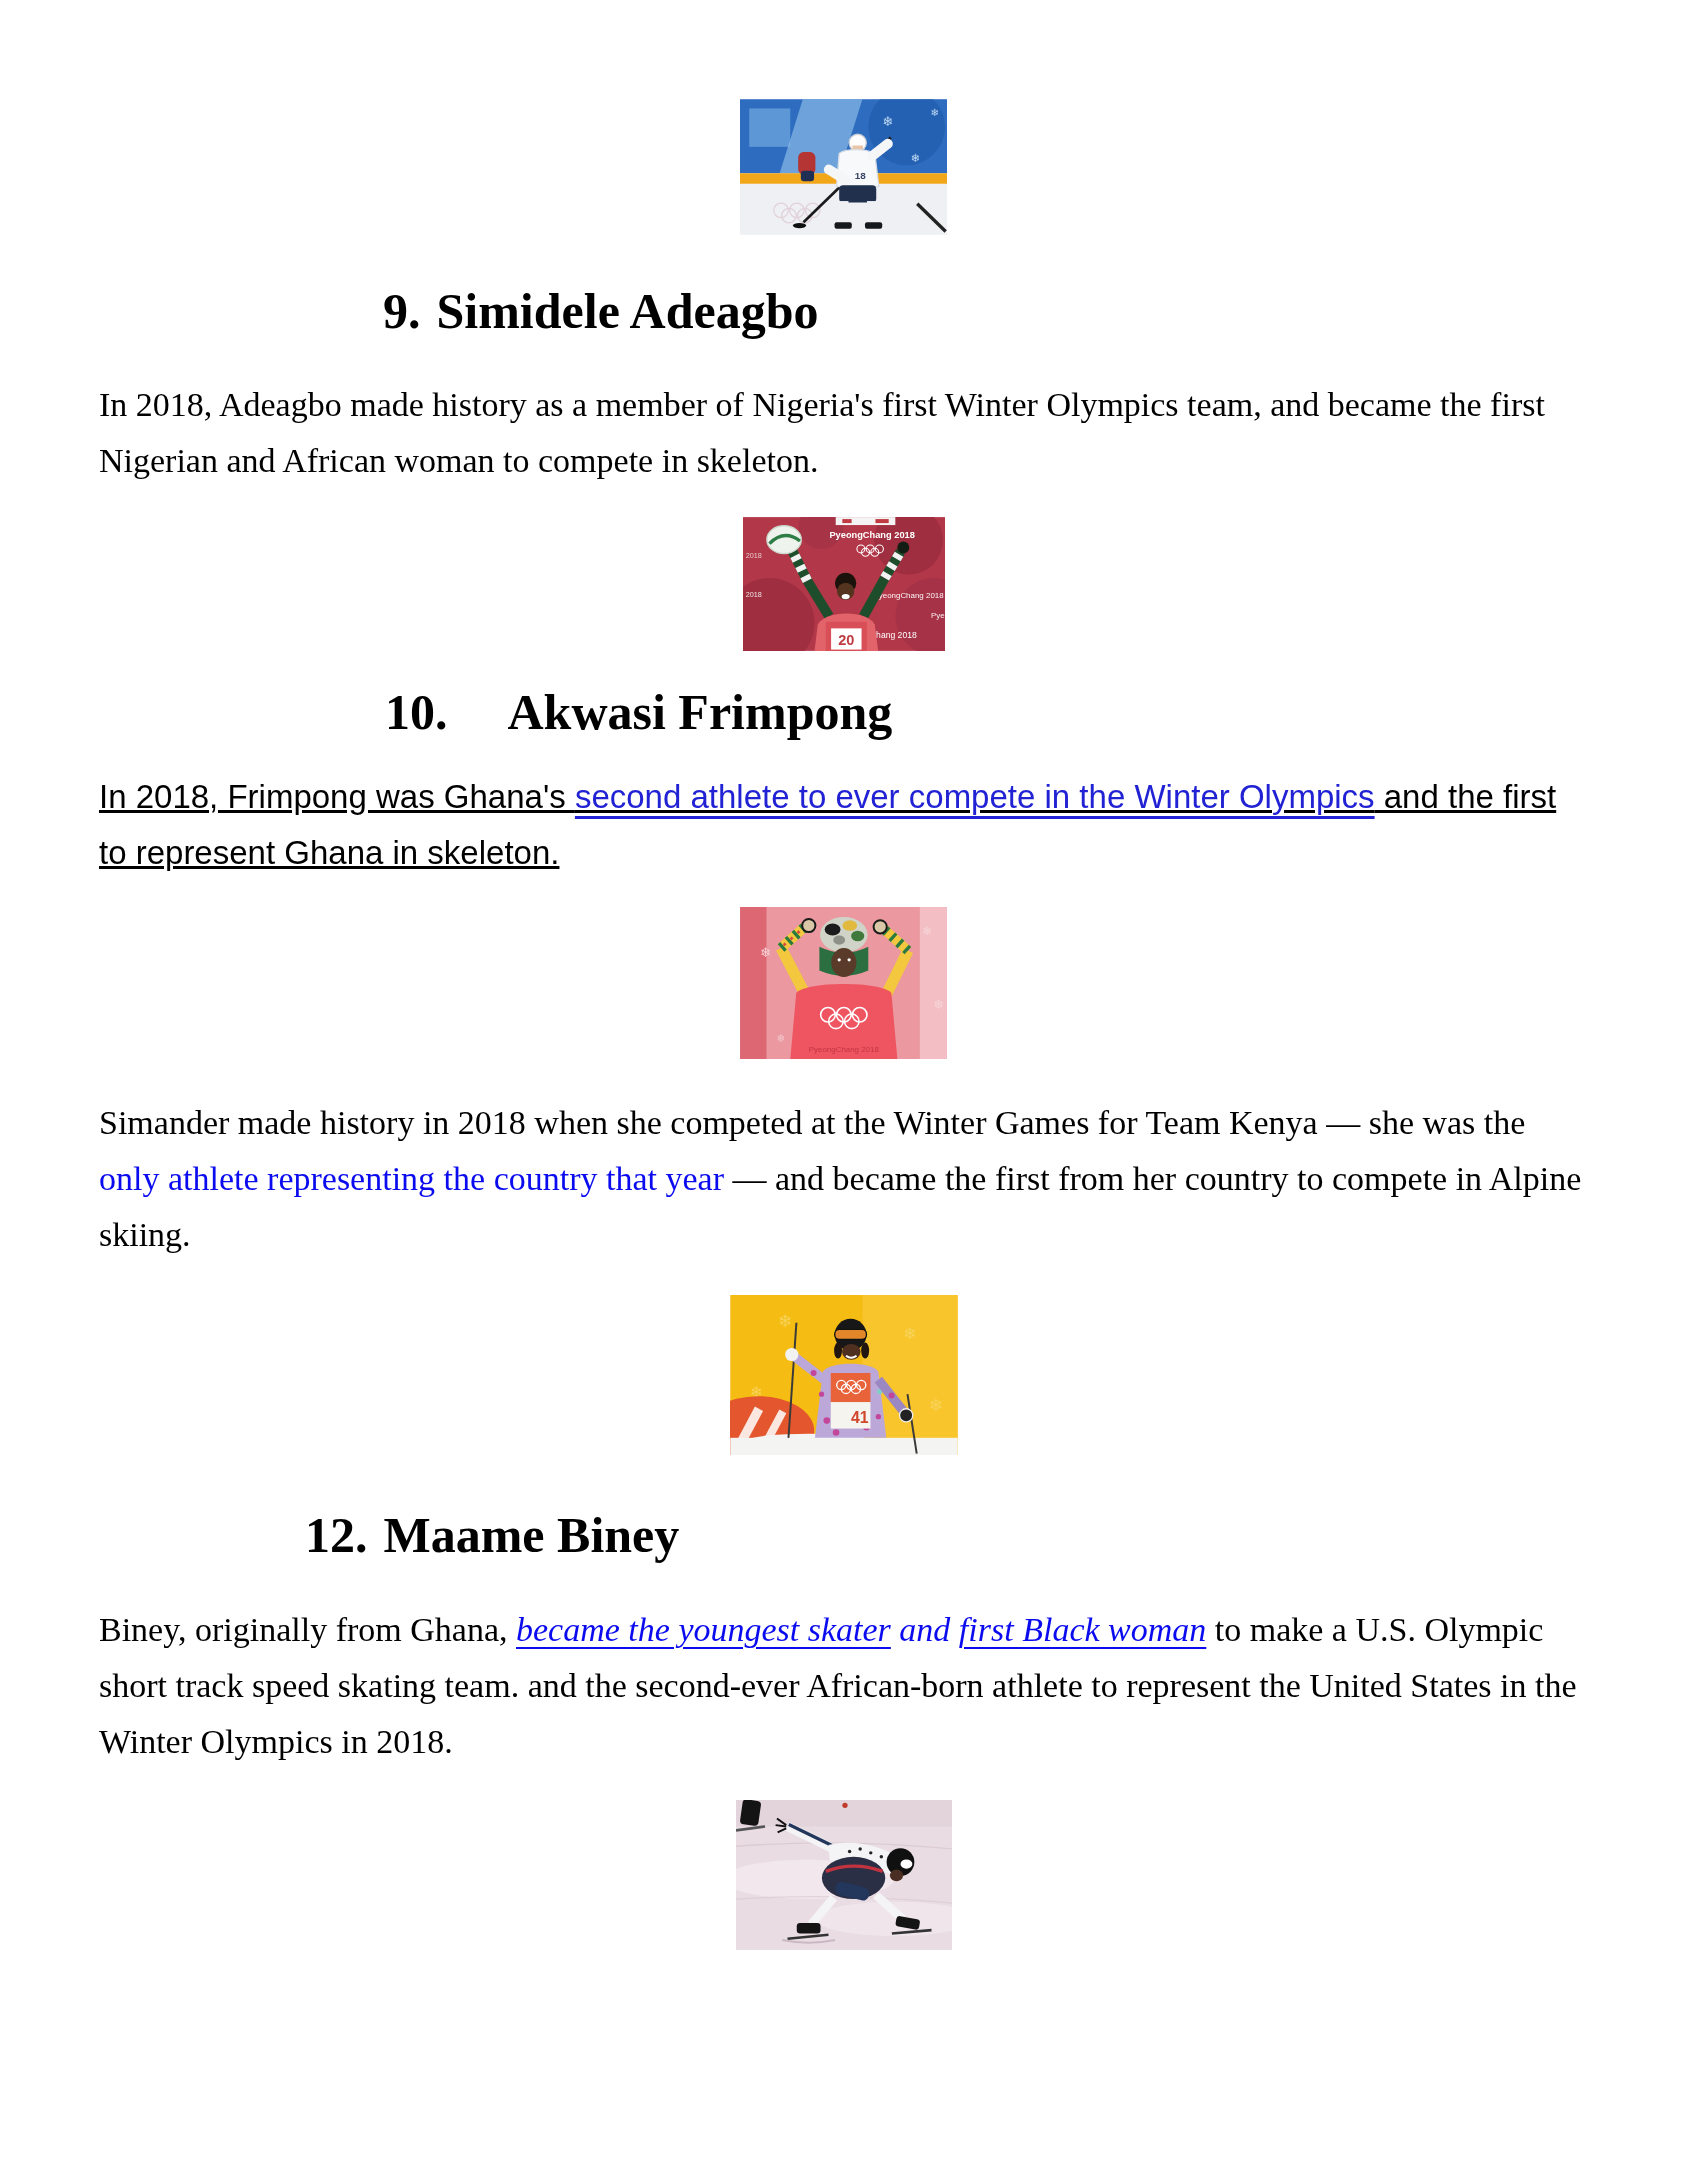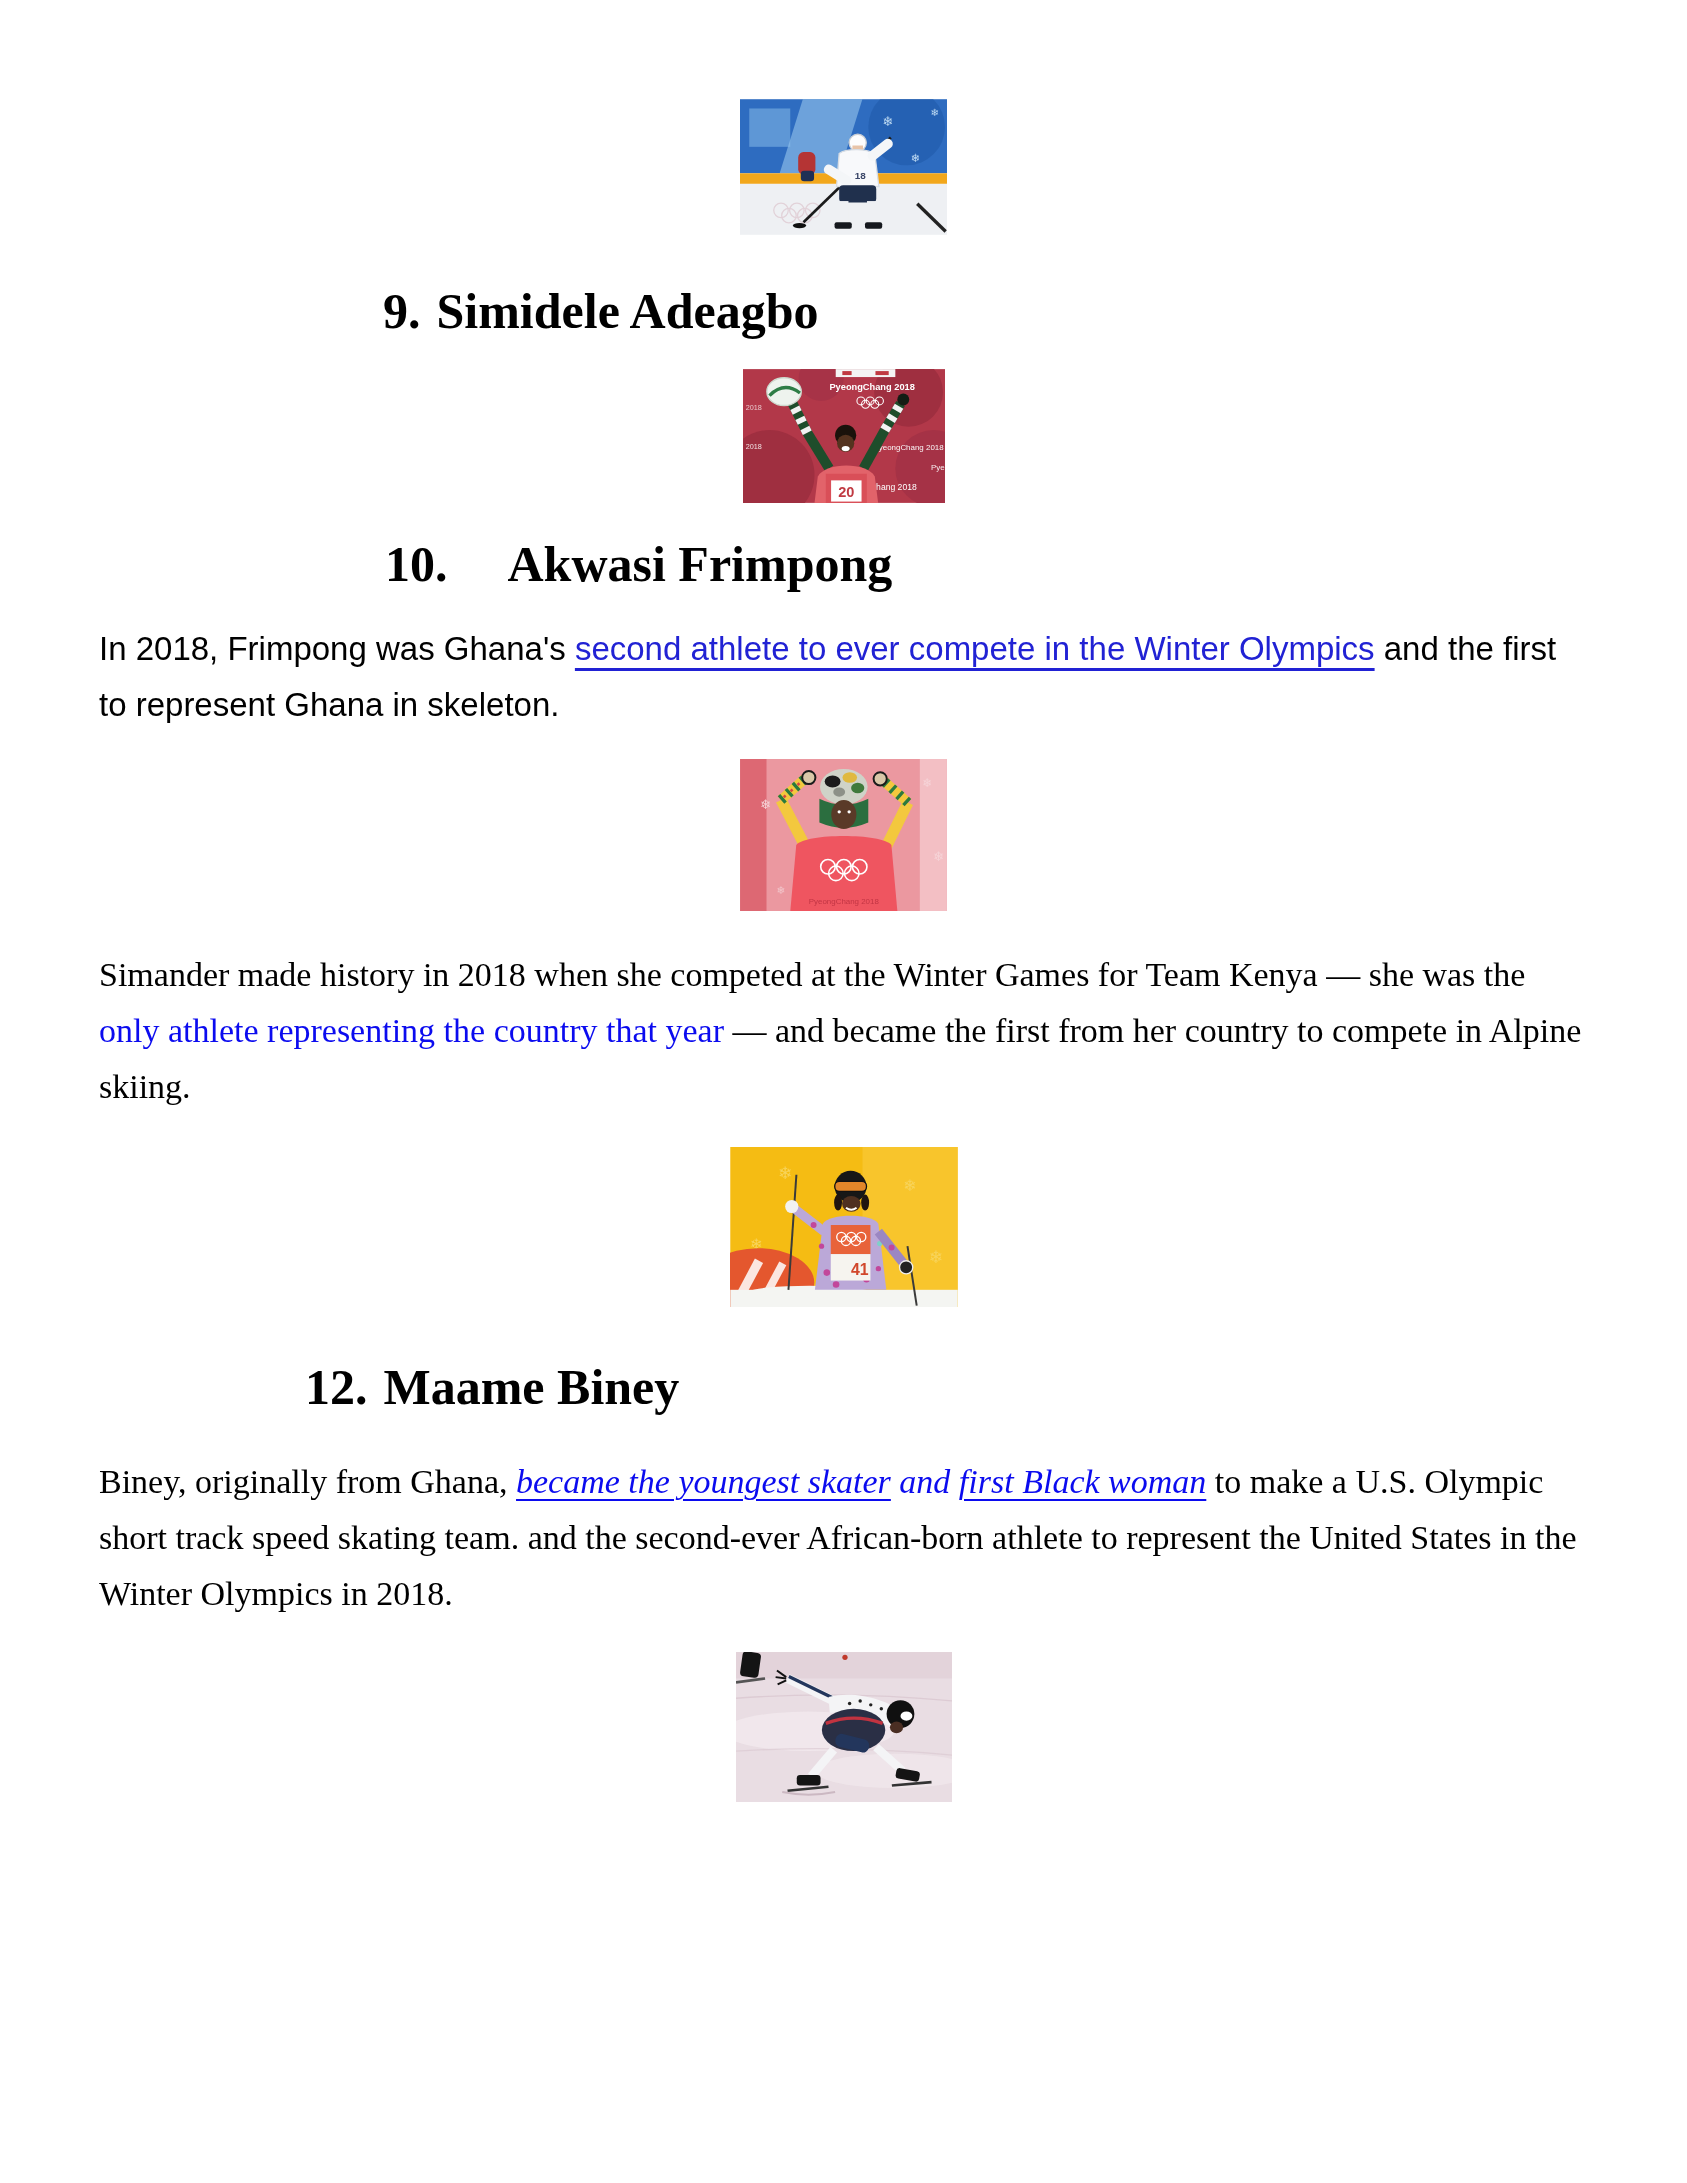--- a/index.html
+++ b/index.html
@@ -11,21 +11,21 @@
   .hnum{margin-right:16px;}
   .s9{margin-top:46px;padding-left:284px;}
   .s10{margin-top:31px;padding-left:286px;}
   .s10 .hnum{margin-right:60px;}
   .s11{margin-top:41px;padding-left:294px;}
   .s12{margin-top:50px;padding-left:206px;}
   .para{font-family:"Liberation Serif","DejaVu Serif",serif;font-size:34px;line-height:56px;
         color:#000;margin:0;text-align:left;}
   .para.sans{font-family:"Liberation Sans","DejaVu Sans",sans-serif;font-size:33px;}
   .p9{margin-top:36px;}
-  .p10{margin-top:26.5px;}
+  .p10{margin-top:26.5px;text-decoration:underline;}
   .p11{margin-top:36px;}
   .p12{margin-top:37px;}
   .img1{margin-top:99px;}
   .img2{margin-top:28px;}
   .img3{margin-top:26.5px;}
   .img4{margin-top:32px;}
   .img5{margin-top:30px;}
   .link-sans{color:#2122d4;text-decoration:underline;text-decoration-thickness:3.3px;
              text-underline-offset:8px;cursor:pointer;}
   .blue-serif{color:#0b0bef;}
@@ -74,20 +74,21 @@
         <rect x="150" y="130" width="56" height="26" rx="6" fill="#20304d"></rect>
         <rect x="148" y="154" width="16" height="34" fill="#eef0f3"></rect>
         <rect x="192" y="154" width="16" height="34" fill="#eef0f3"></rect>
         <rect x="143" y="186" width="26" height="10" rx="3" fill="#15181d"></rect>
         <rect x="189" y="186" width="26" height="10" rx="3" fill="#15181d"></rect>
       </g>
     </svg>
 
     <section>
       <h1 class="heading s9"><span class="hnum">9.</span><span>Simidele Adeagbo</span></h1>
+      <p class="para p9"><span>In 2018, Adeagbo made history as a member of Nigeria's first Winter Olympics team, and became the first Nigerian and African woman to compete in skeleton.</span></p>
     </section>
 
     <svg class="photo img2" width="202" height="134" viewBox="0 0 305 202">
       <rect x="0" y="0" width="305" height="202" fill="#b23849"></rect>
       <circle cx="40" cy="160" r="68" fill="#9f2f40"></circle>
       <circle cx="250" cy="35" r="52" fill="#9f2f40"></circle>
       <circle cx="288" cy="150" r="58" fill="#a53246"></circle>
       <circle cx="118" cy="14" r="34" fill="#a53246" opacity="0.85"></circle>
       <rect x="140" y="0" width="90" height="12" fill="#f4f4f4"></rect>
       <rect x="150" y="3" width="14" height="6" fill="#c03a42"></rect>

